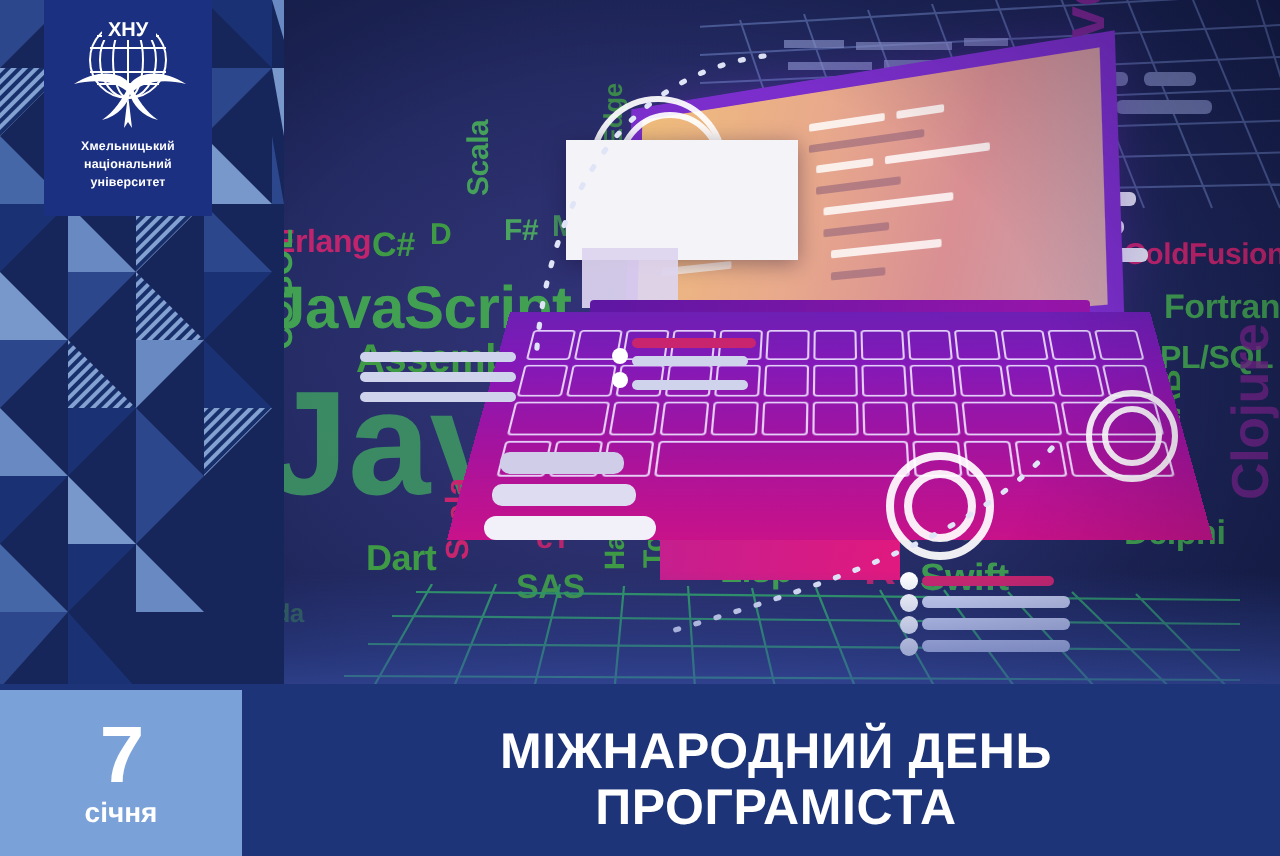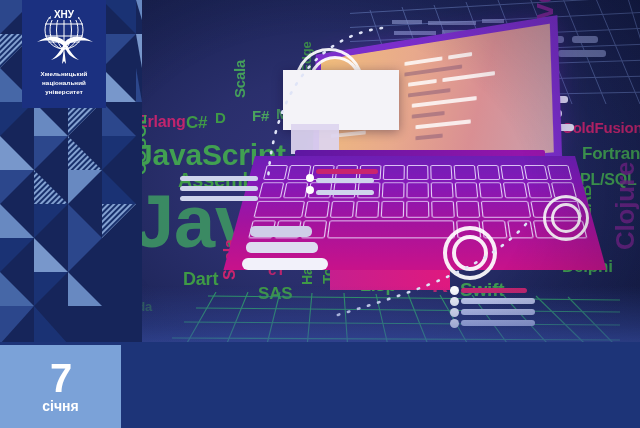--- a/index.html
+++ b/index.html
@@ -465,16 +465,18 @@
       <div>університет</div>
     </div>
   </div>
 
   <div class="band">
     <div class="datebox">
       <div class="date-num">7</div>
       <div class="date-mon">січня</div>
     </div>
     <div class="title">
+      <span>МІЖНАРОДНИЙ ДЕНЬ</span>
+      <span class="l2">ПРОГРАМІСТА</span>
     </div>
   </div>
 
 </div>
 
 </body></html>

